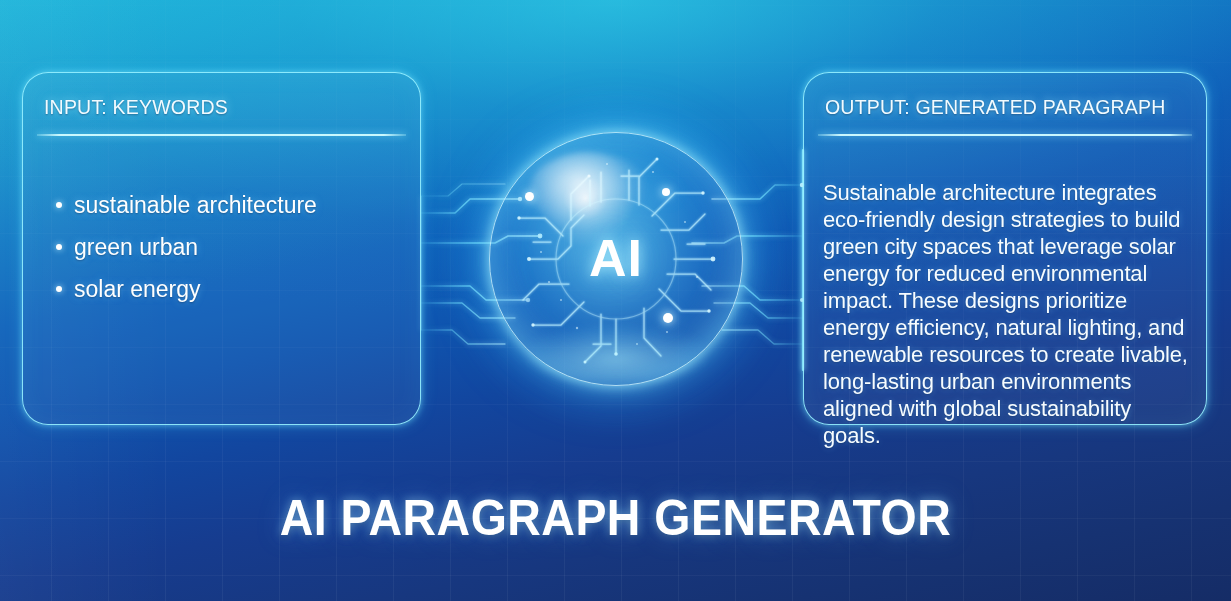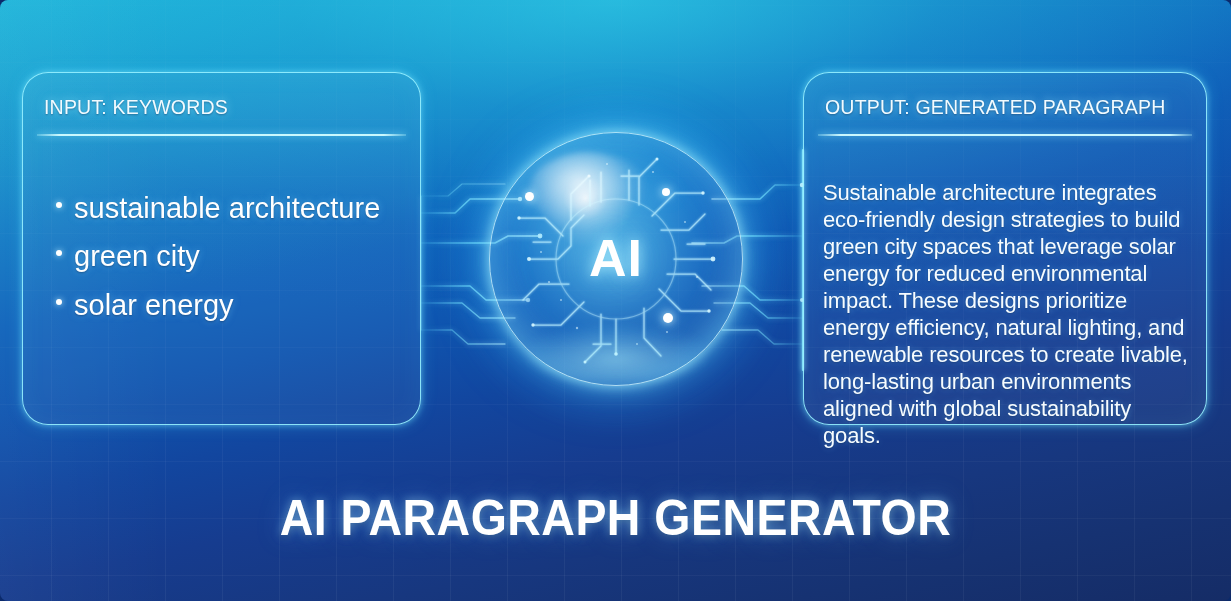--- a/index.html
+++ b/index.html
@@ -29,21 +29,20 @@
         #1ca8d4 9%,
         #1793cc 18%,
         #1279c4 28%,
         #0f63bb 38%,
         #0f55b0 48%,
         #12469f 58%,
         #163c8f 68%,
         #17377f 79%,
         #163272 89%,
         #152c66 100%);
-    border-radius: 8px;
   }
 
   
   #grid {
     position:absolute; inset:0;
     background-image:
       linear-gradient(to right, rgba(255,255,255,0.055) 1px, transparent 1px),
       linear-gradient(to bottom, rgba(255,255,255,0.045) 1px, transparent 1px);
     background-size:57px 57px;
     background-position:-6px 5px;
@@ -96,21 +95,21 @@
 
   
   #keyword-list {
     position:absolute; left:26px; top:120px; right:20px;
     list-style:none;
   }
   #keyword-list li {
     position:relative;
     padding-left:25px;
     margin-bottom:17px;
-    font-size:29px;
+    font-size:23px;
     color:#ffffff;
     text-shadow:0 0 7px rgba(130,215,255,0.5), 0 1px 2px rgba(0,25,60,0.45);
     line-height:1.08;
   }
   #keyword-list li::before {
     content:"";
     position:absolute; left:7px; top:9px;
     width:6px; height:6px; border-radius:50%;
     background:#ffffff;
     box-shadow:0 0 6px rgba(190,240,255,0.95);
@@ -284,21 +283,21 @@
       <circle cx="802" cy="185" r="2.2" opacity="0.9"></circle>
       <circle cx="802" cy="300" r="2.0" opacity="0.8"></circle>
     </g>
   </svg>
 
   <div class="panel" id="panel-input">
     <div class="panel-header">INPUT: KEYWORDS</div>
     <div class="panel-divider"></div>
     <ul id="keyword-list">
       <li>sustainable architecture</li>
-      <li>green city</li>
+      <li>green urban</li>
       <li>solar energy</li>
     </ul>
   </div>
 
   <div id="ai-sphere-wrap">
     <div id="sphere-glow"></div>
     <div id="sphere-body"></div>
 
     <svg id="sphere-circuit" viewBox="0 0 254 254">
       <defs>

